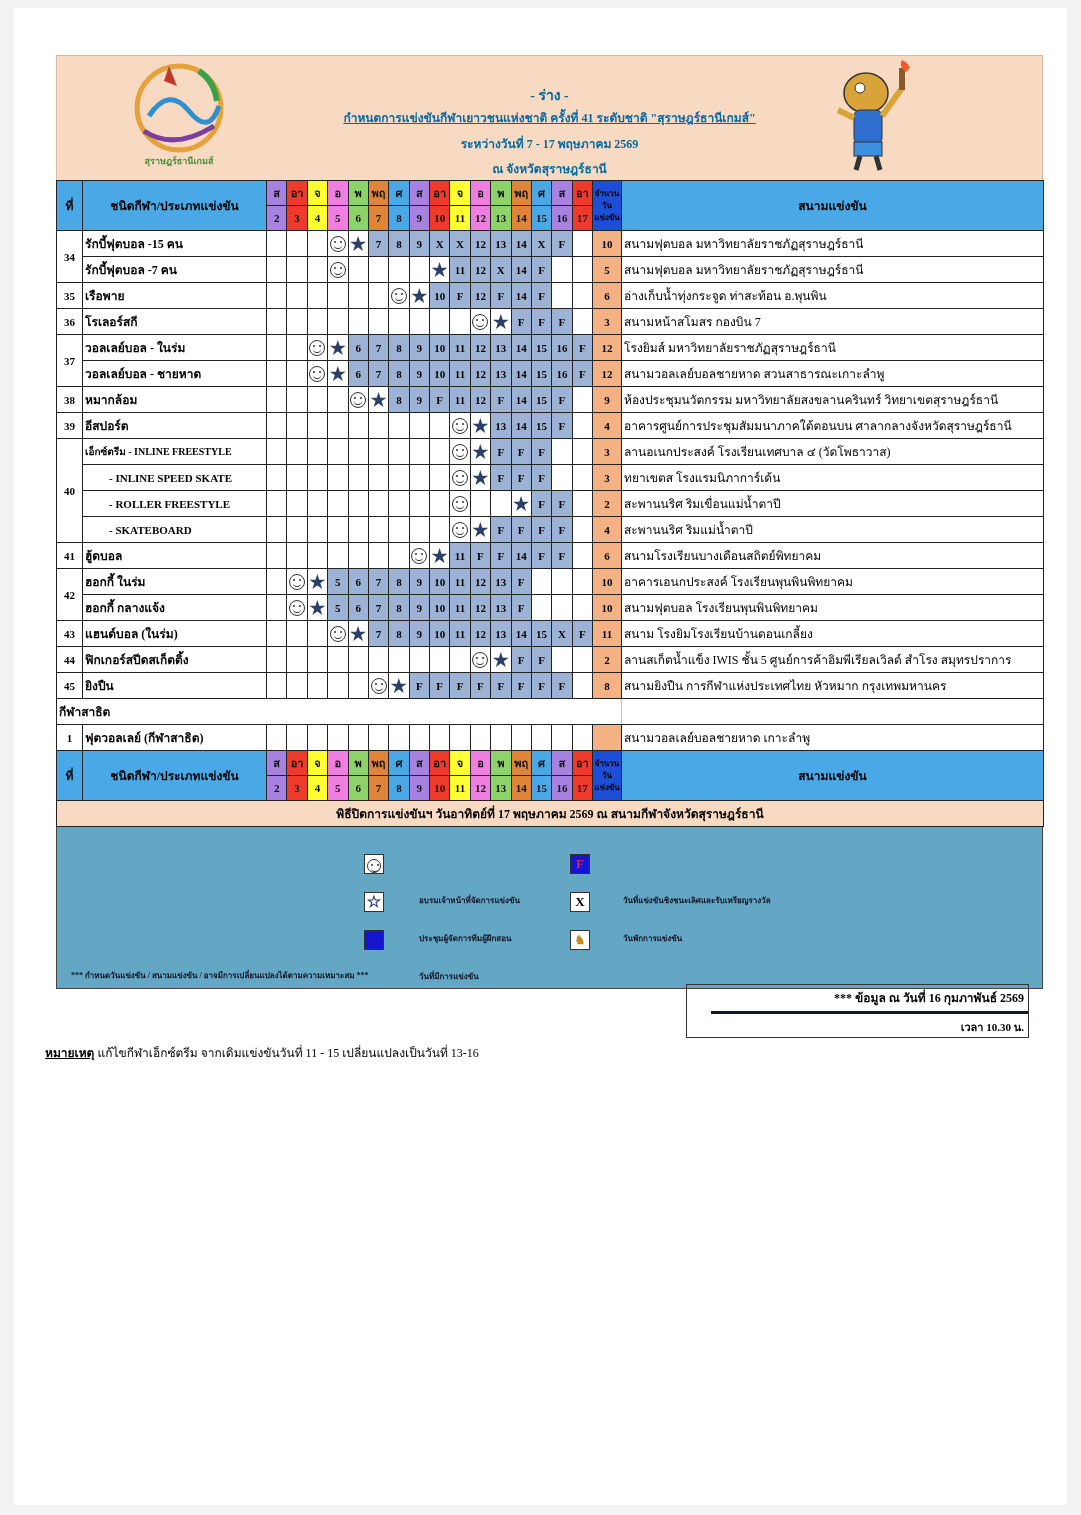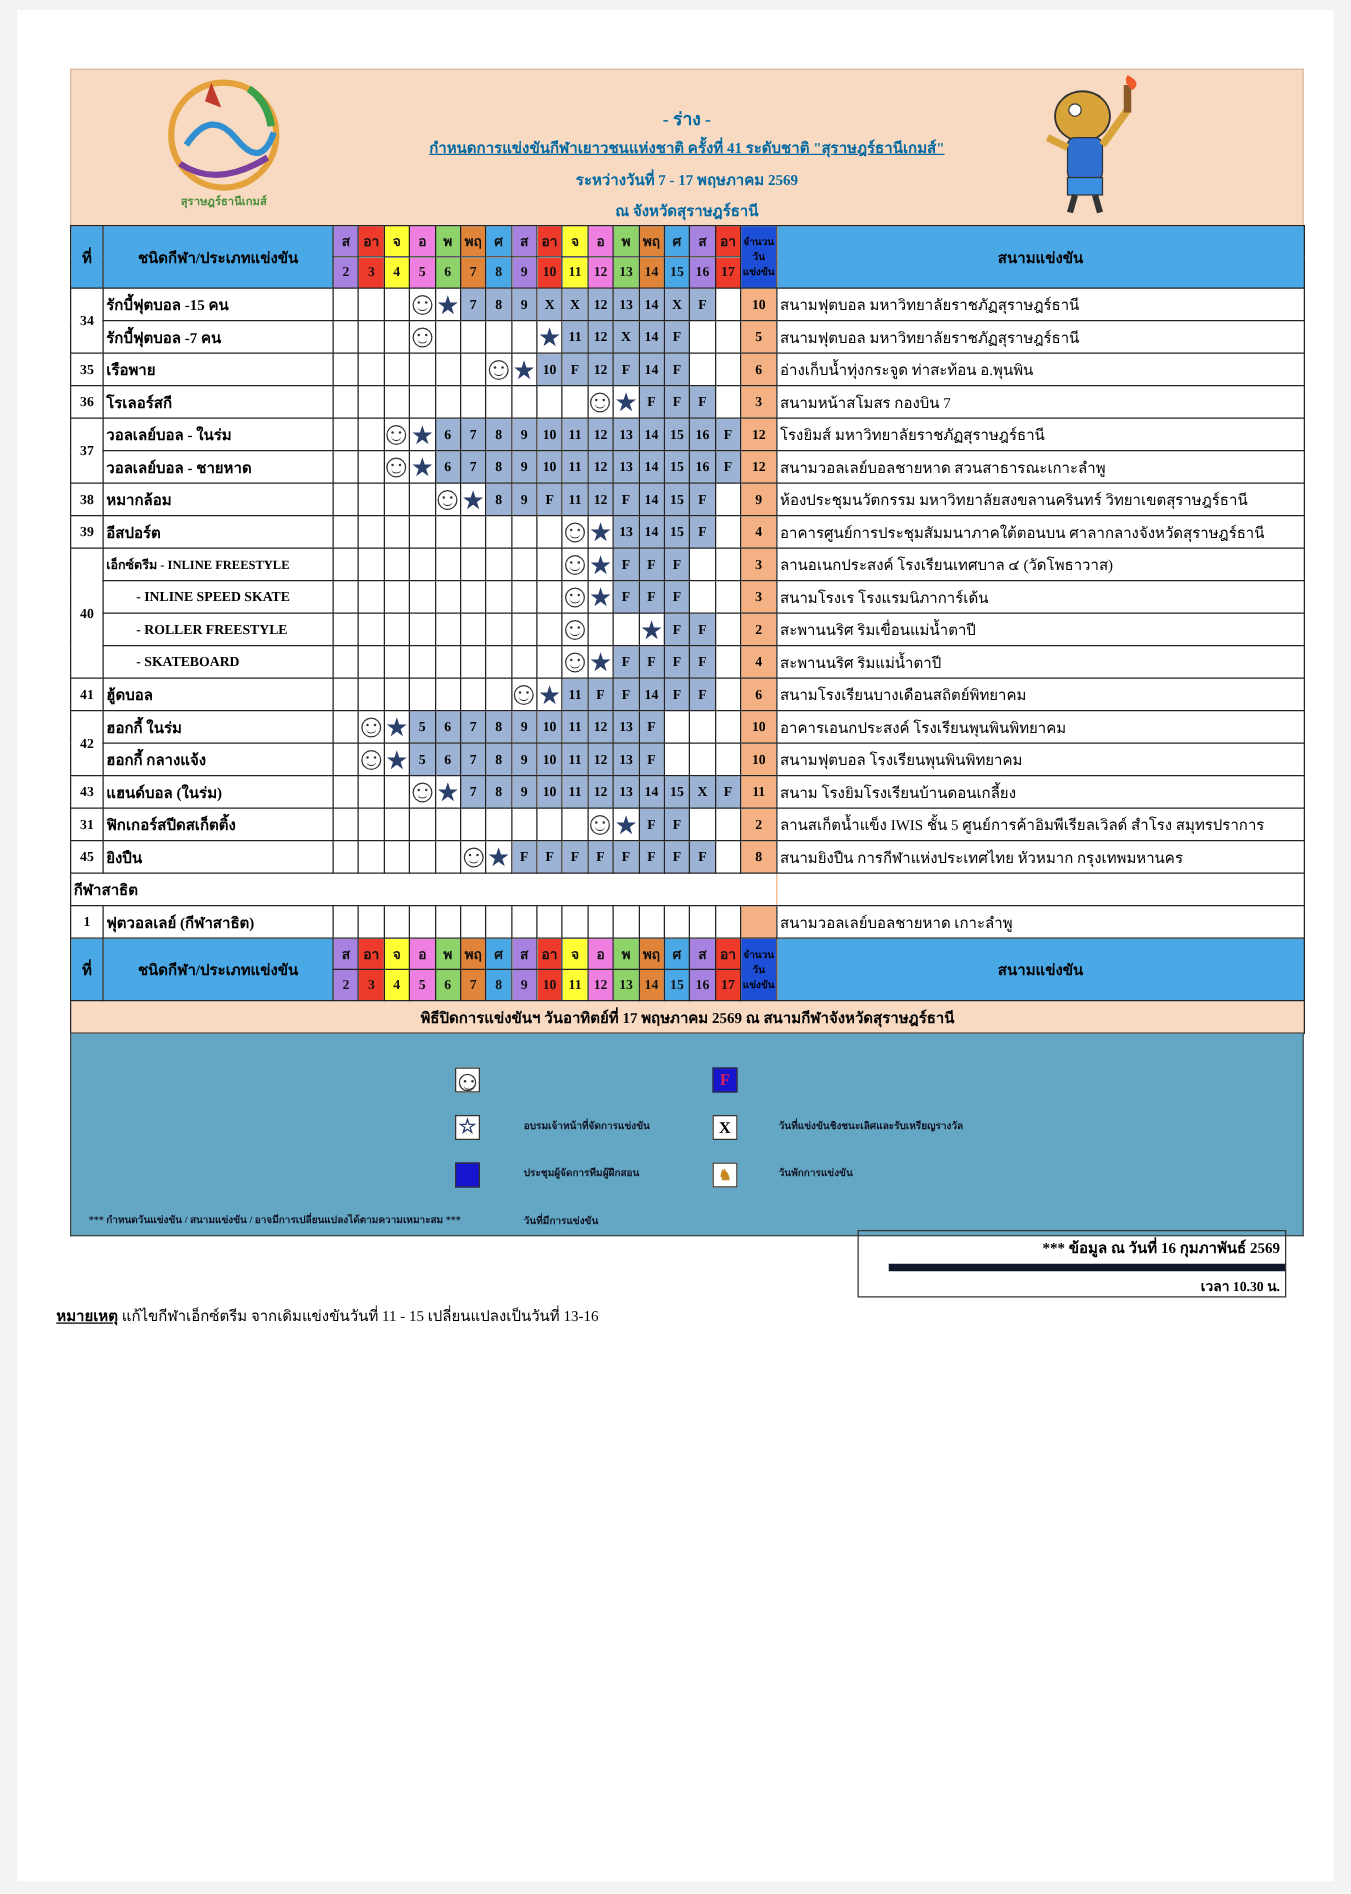--- a/index.html
+++ b/index.html
@@ -37,21 +37,21 @@
   .smile { display: inline-block; width: 16px; height: 16px; border: 1px solid #333; border-radius: 50%; position: relative; vertical-align: middle; background: #fff; }
   .smile::before { content: ""; position: absolute; left: 3px; top: 4px; width: 2px; height: 2px; background: #333; border-radius: 50%; box-shadow: 6px 0 0 #333; }
   .smile::after { content: ""; position: absolute; left: 3px; top: 6px; width: 8px; height: 5px; border-bottom: 1px solid #333; border-radius: 0 0 6px 6px; }
   .star { color: #2b3f6b; font-size: 18px; line-height: 18px; }
   .legend { height: 162px; background: #63a7c4; border: 1px solid #444; border-top: none; position: relative; font-family: "Liberation Serif", serif; }
   .lg-icon { position: absolute; width: 20px; height: 20px; border: 1px solid #333; background: #fff; text-align: center; font-weight: bold; font-size: 13px; line-height: 18px; }
   .lg-text { position: absolute; font-size: 8px; font-weight: bold; color: #112; margin-top: 35px; }
   .lg-note { position: absolute; left: 14px; bottom: 6px; font-size: 8px; font-weight: bold; color: #112; }
   .info-box { position: absolute; left: 686px; top: 984px; width: 343px; border: 1px solid #333; font-family: "Liberation Serif", serif; }
   .info-box div { height: 26px; text-align: right; padding-right: 4px; font-size: 12px; font-weight: bold; line-height: 26px; }
-  .info-box div + div { border-top: 6px solid #0f172a; font-size: 11px; }
+  .info-box div + div { border-top: 3px solid #0f172a; font-size: 11px; }
   .remark { position: absolute; left: 45px; top: 1043px; font-size: 12px; font-family: "Liberation Serif", serif; }
   .remark .lbl { font-weight: bold; text-decoration: underline; }
 </style>
 </head>
 <body>
 
 <div class="page">
   <div class="sheet">
 
     <div class="title-band">
@@ -353,21 +353,21 @@
             <td></td>
             <td></td>
             <td><span class="smile"></span></td>
             <td><span class="star">★</span></td>
             <td class="fill">F</td>
             <td class="fill">F</td>
             <td class="fill">F</td>
             <td></td>
             <td></td>
             <td class="cnt">3</td>
-            <td class="venue">สนามโรงเร โรงแรมนิภาการ์เด้น</td>
+            <td class="venue">ทยาเขตส โรงแรมนิภาการ์เด้น</td>
           </tr>
           <tr>
             <td class="name sub">- ROLLER FREESTYLE</td>
             <td></td>
             <td></td>
             <td></td>
             <td></td>
             <td></td>
             <td></td>
             <td></td>
@@ -485,21 +485,21 @@
             <td class="fill">12</td>
             <td class="fill">13</td>
             <td class="fill">14</td>
             <td class="fill">15</td>
             <td class="fill">X</td>
             <td class="fill">F</td>
             <td class="cnt">11</td>
             <td class="venue">สนาม โรงยิมโรงเรียนบ้านดอนเกลี้ยง</td>
           </tr>
           <tr>
-            <td rowspan="1">31</td>
+            <td rowspan="1">44</td>
             <td class="name">ฟิกเกอร์สปีดสเก็ตติ้ง</td>
             <td></td>
             <td></td>
             <td></td>
             <td></td>
             <td></td>
             <td></td>
             <td></td>
             <td></td>
             <td></td>

